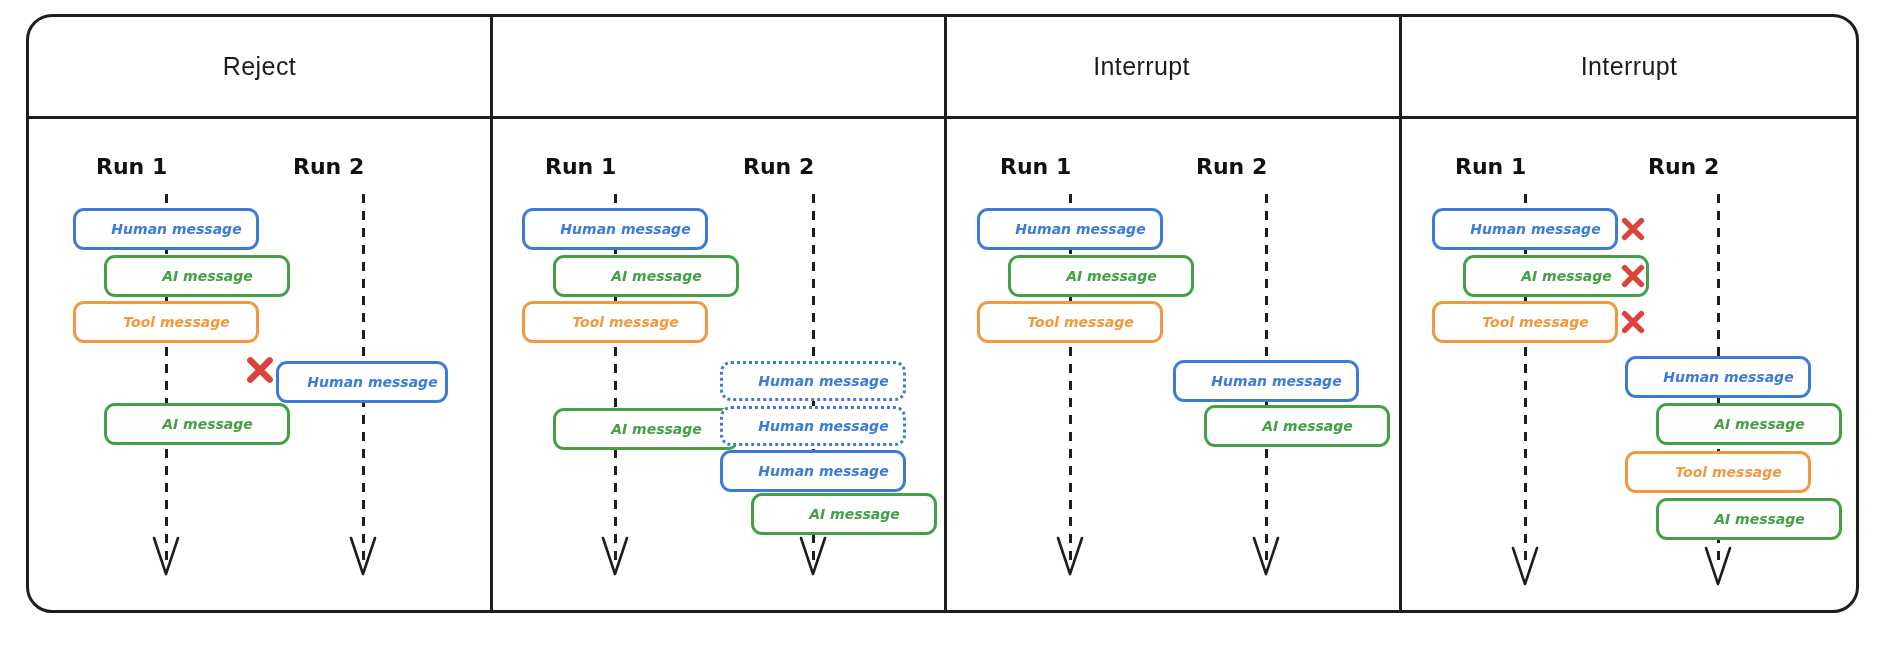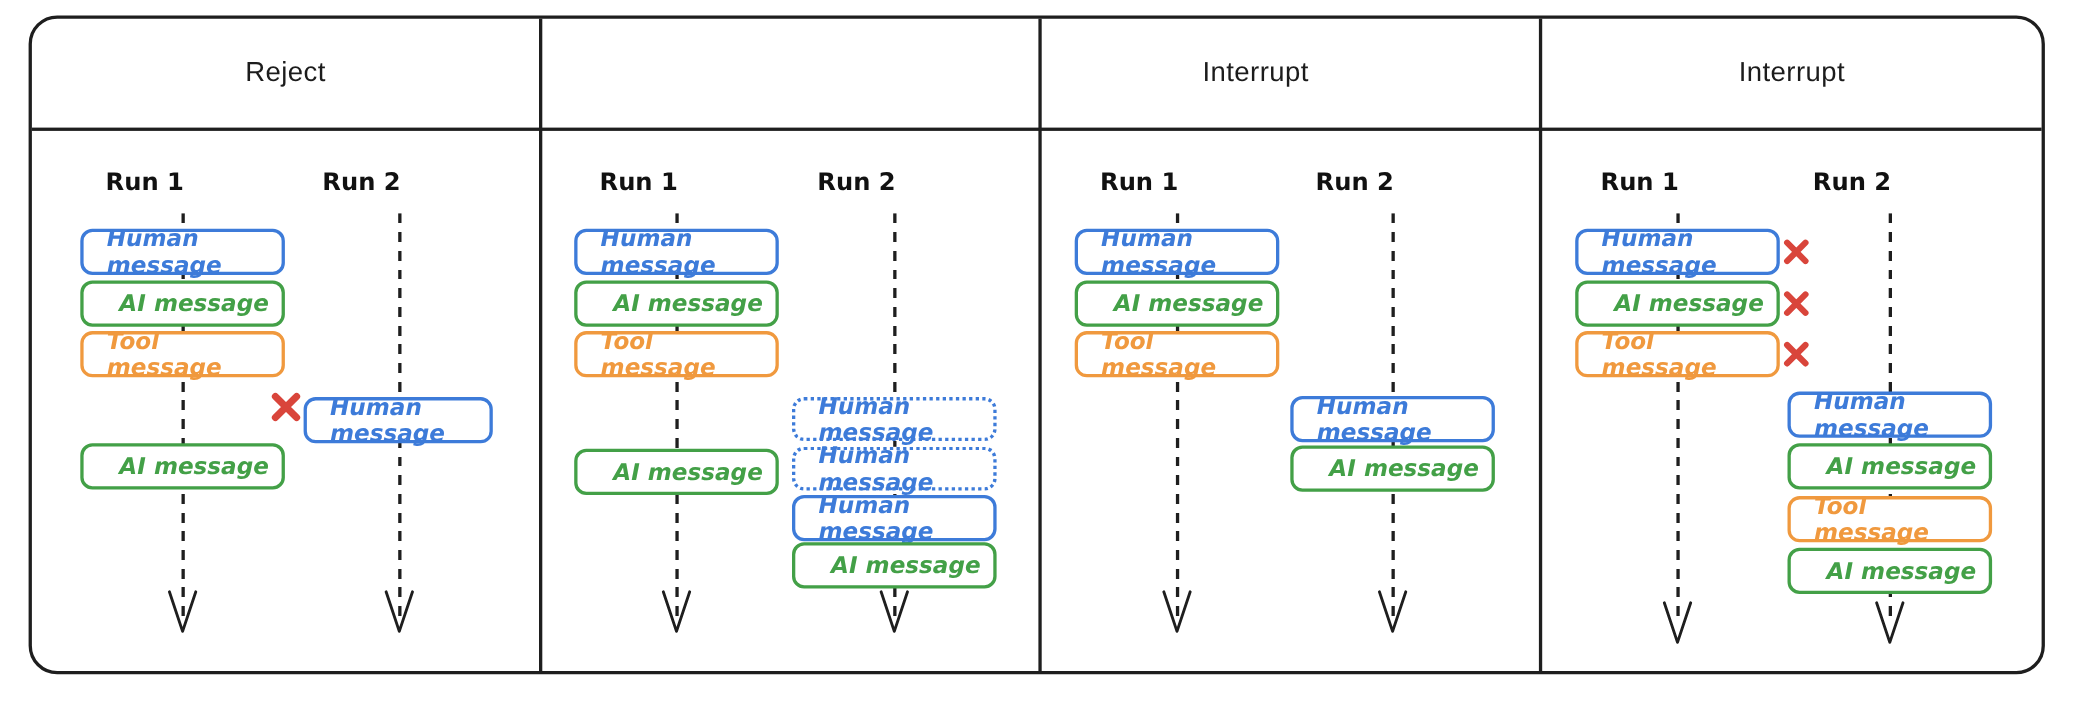--- a/index.html
+++ b/index.html
@@ -27,26 +27,26 @@
   }
   .lane-line {
     position:absolute; top:78px; width:3px; height:370px;
     background:repeating-linear-gradient(to bottom, #1e1e1e 0 9px, transparent 9px 17px);
   }
   .arrow { position:absolute; }
 
   .msg {
     position:absolute; width:186px; height:42px; background:#ffffff;
     border-radius:11px; border:3px solid; display:flex; align-items:center; justify-content:center;
-    font-family:"DejaVu Sans", sans-serif; font-style:italic; font-weight:600; font-size:21px;
+    font-family:"DejaVu Sans", sans-serif; font-style:italic; font-weight:600; font-size:14px;
     z-index:2;
     padding-left:21px;
   }
   .msg.human { border-color:#3d7bd9; color:#3d7bd9; }
-  .msg.ai    { border-color:#43a047; color:#43a047; }
+  .msg.ai    { border-color:#43a047; color:#43a047;margin-left:31px; }
   .msg.tool  { border-color:#f0993e; color:#f0993e; }
   .msg.queued { border-style:dotted; height:40px; }
   .xmark { position:absolute; z-index:3; }
 </style>
 </head>
 <body>
 
 <div class="frame">
   <div class="header-line"></div>
   <div class="vdivider" style="left:461px"></div>

